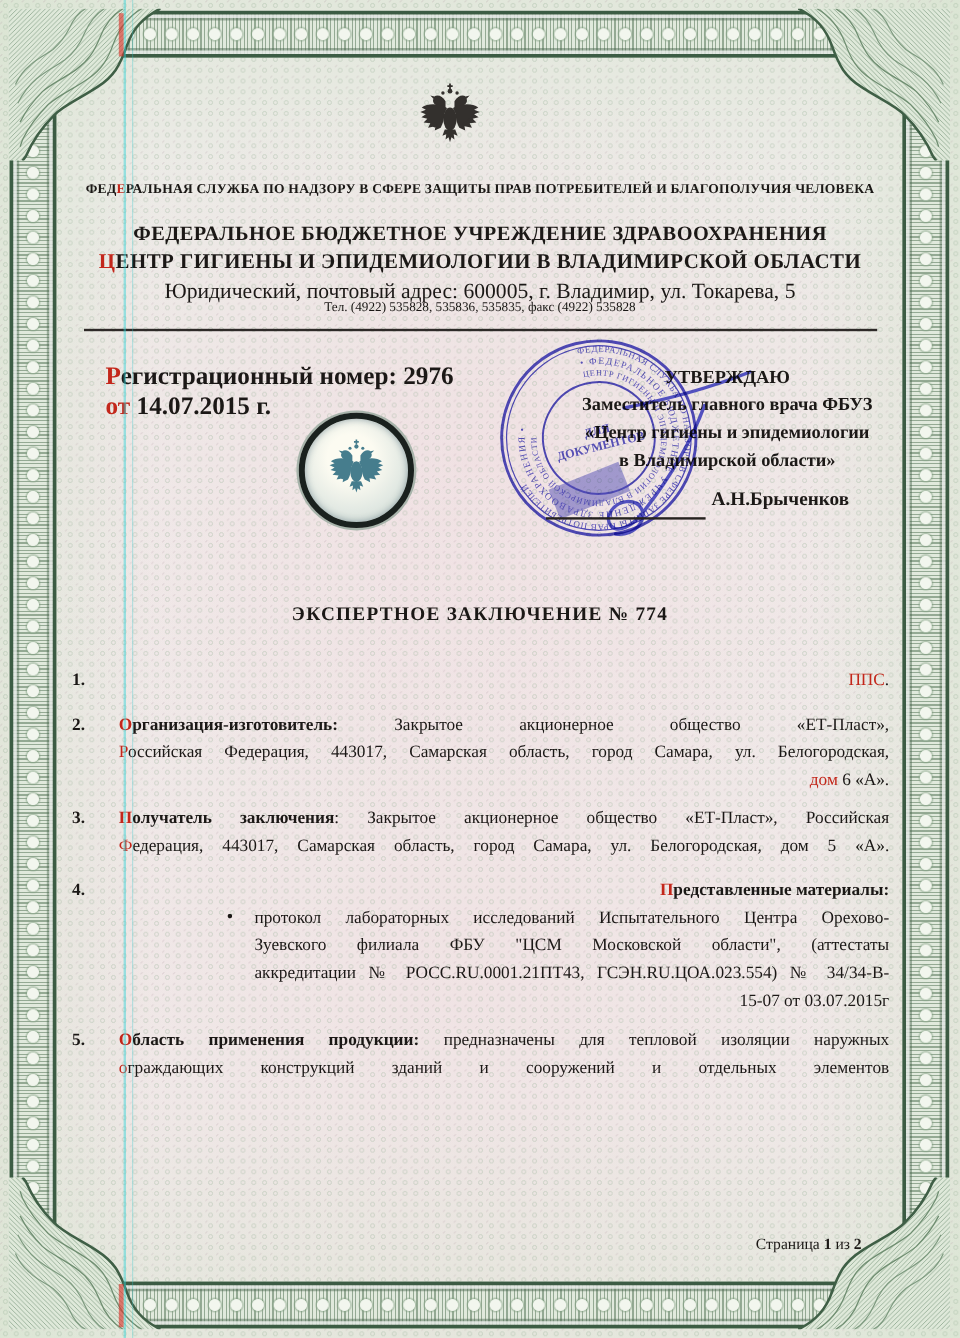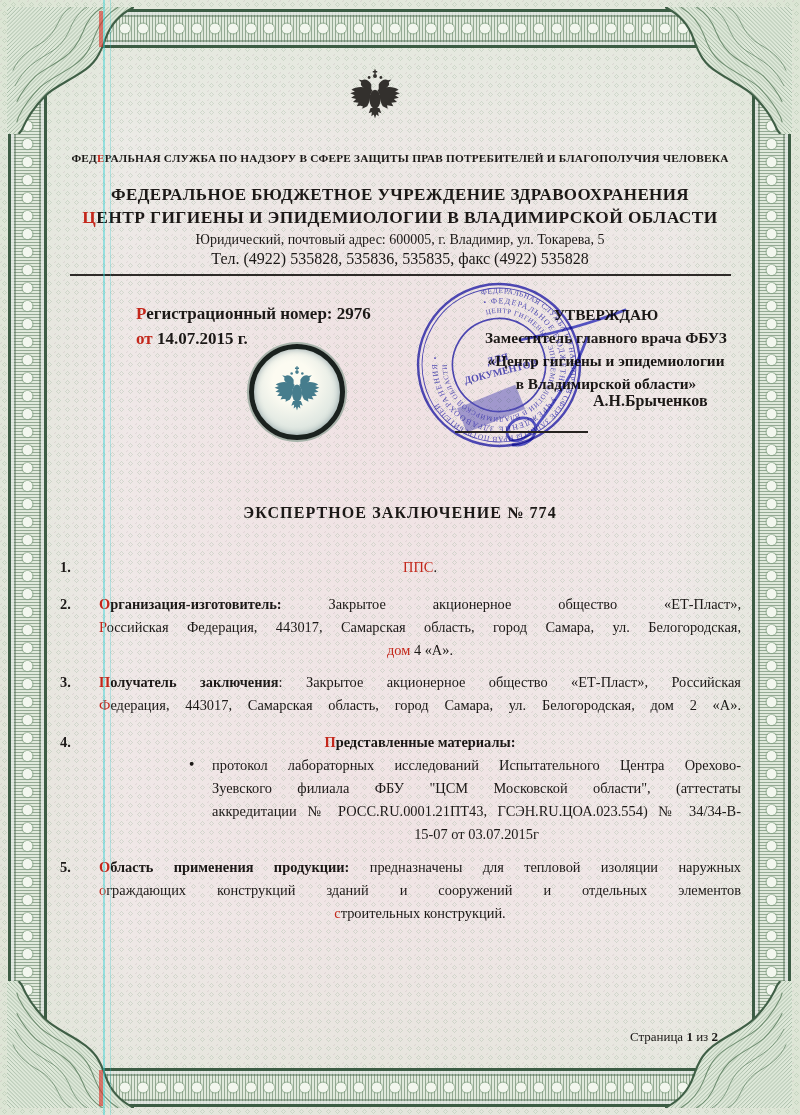--- a/index.html
+++ b/index.html
@@ -43,39 +43,39 @@
   .scan.redtop{left:99px;top:11px;width:4px;height:36px;background:rgba(216,48,40,.62);}
   .scan.redbot{left:99px;top:1070px;width:4px;height:36px;background:rgba(216,48,40,.62);}
   
   .t{position:absolute;z-index:5;}
   .center{left:46px;right:46px;text-align:center;}
   .b{font-weight:bold;}
   .red{color:#c3271b;}
   .agency{top:152px;font-size:11.3px;font-weight:bold;letter-spacing:.2px;}
   .org1{top:185px;font-size:17px;font-weight:bold;letter-spacing:.4px;}
   .org2{top:207px;font-size:17.4px;font-weight:bold;letter-spacing:.4px;}
-  .addr{top:232px;font-size:14px;}
-  .phone{top:250px;font-size:16px;}
+  .addr{top:232px;font-size:18px;}
+  .phone{top:250px;font-size:11px;}
   .hr{top:274px;left:70px;width:661px;height:2px;background:#2e2a28;z-index:5;position:absolute;}
-  .reg{left:88px;top:301px;font-size:17px;font-weight:bold;line-height:25px;margin-left:48px;}
+  .reg{left:88px;top:301px;font-size:21px;font-weight:bold;line-height:25px;}
   .approve{left:450px;top:303px;width:312px;text-align:center;font-size:15.3px;font-weight:bold;line-height:23px;}
   .sigline{left:455px;top:431px;width:133px;height:2px;background:#26231f;position:absolute;z-index:7;}
-  .signer{left:593px;top:392px;font-size:16px;font-weight:bold;}
+  .signer{left:593px;top:408px;font-size:16px;font-weight:bold;}
   .title{top:504px;font-size:16px;font-weight:bold;letter-spacing:1.1px;}
   .footer{top:1029px;right:82px;font-size:13px;font-family:Liberation Serif, serif;}
   
   .items{position:absolute;left:58px;top:556px;width:681px;z-index:5;font-size:14.4px;line-height:23px;}
   .item{display:flex;}
   .item .num{flex:none;width:39px;font-weight:bold;padding-left:2px;}
   .item .body{flex:none;width:642px;}
   .item:nth-child(1){margin-bottom:14px;}
   .item:nth-child(2){margin-bottom:9px;}
   .item:nth-child(3){margin-bottom:14px;}
   .item:nth-child(4){margin-bottom:10px;}
-  .line{text-align:center;}
+  .line{text-align:right;}
   .line.j{text-align:justify;text-align-last:justify;}
   .para.bullet{position:relative;padding-left:113px;}
   .para.bullet .dot{position:absolute;left:90px;top:-1px;font-size:15px;}
   
   .eagle-top{position:absolute;left:344px;top:66px;width:62px;height:64px;color:#33302d;z-index:5;}
   .holo{position:absolute;left:249px;top:344px;width:86px;height:86px;border-radius:50%;
         border:5px solid #1a211e;background:radial-gradient(circle at 45% 38%, #fcfbf1 28%, #e2e9e3 62%, #c7d4cd);
         box-shadow:0 0 0 2px #a8b4ab, inset 0 0 6px rgba(40,70,90,.45);z-index:6;
         display:flex;align-items:center;justify-content:center;}
   .holo svg{width:56px;height:58px;color:#2d6c80;opacity:.88;}
@@ -208,30 +208,30 @@
             <div class="line"><span class="red">ППС</span><span>.</span></div>
           </div>
         </div>
       </div>
       <div class="item">
         <div class="num">2.</div>
         <div class="body">
           <div class="para">
             <div class="line j"><span class="b red">О</span><span class="b">рганизация-изготовитель:</span><span> Закрытое акционерное общество «ЕТ-Пласт»,</span></div>
             <div class="line j"><span class="red">Р</span><span>оссийская Федерация, 443017, Самарская область, город Самара, ул. Белогородская,</span></div>
-            <div class="line"><span class="red">дом</span><span> 4 «А».</span></div>
+            <div class="line"><span class="red">дом</span><span> 6 «А».</span></div>
           </div>
         </div>
       </div>
       <div class="item">
         <div class="num">3.</div>
         <div class="body">
           <div class="para">
             <div class="line j"><span class="b red">П</span><span class="b">олучатель заключения</span><span>: Закрытое акционерное общество «ЕТ-Пласт», Российская</span></div>
-            <div class="line j"><span class="red">Ф</span><span>едерация, 443017, Самарская область, город Самара, ул. Белогородская, дом 2 «А».</span></div>
+            <div class="line j"><span class="red">Ф</span><span>едерация, 443017, Самарская область, город Самара, ул. Белогородская, дом 5 «А».</span></div>
           </div>
         </div>
       </div>
       <div class="item">
         <div class="num">4.</div>
         <div class="body">
           <div class="para">
             <div class="line"><span class="b red">П</span><span class="b">редставленные материалы:</span></div>
           </div>
           <div class="para bullet">
@@ -245,21 +245,20 @@
             <div class="line"><span>15-07 от 03.07.2015г</span></div>
           </div>
         </div>
       </div>
       <div class="item">
         <div class="num">5.</div>
         <div class="body">
           <div class="para">
             <div class="line j"><span class="b red">О</span><span class="b">бласть применения продукции:</span><span> предназначены для тепловой изоляции наружных</span></div>
             <div class="line j"><span class="red">о</span><span>граждающих конструкций зданий и сооружений и отдельных элементов</span></div>
-            <div class="line"><span class="red">с</span><span>троительных конструкций.</span></div>
           </div>
         </div>
       </div>
     </div>
 
   <div class="t footer"><span>Страница </span><span class="b">1</span><span> из </span><span class="b">2</span></div>
 
   <div class="scan cyan1"></div>
   <div class="scan cyan2"></div>
   <div class="scan redtop"></div>

